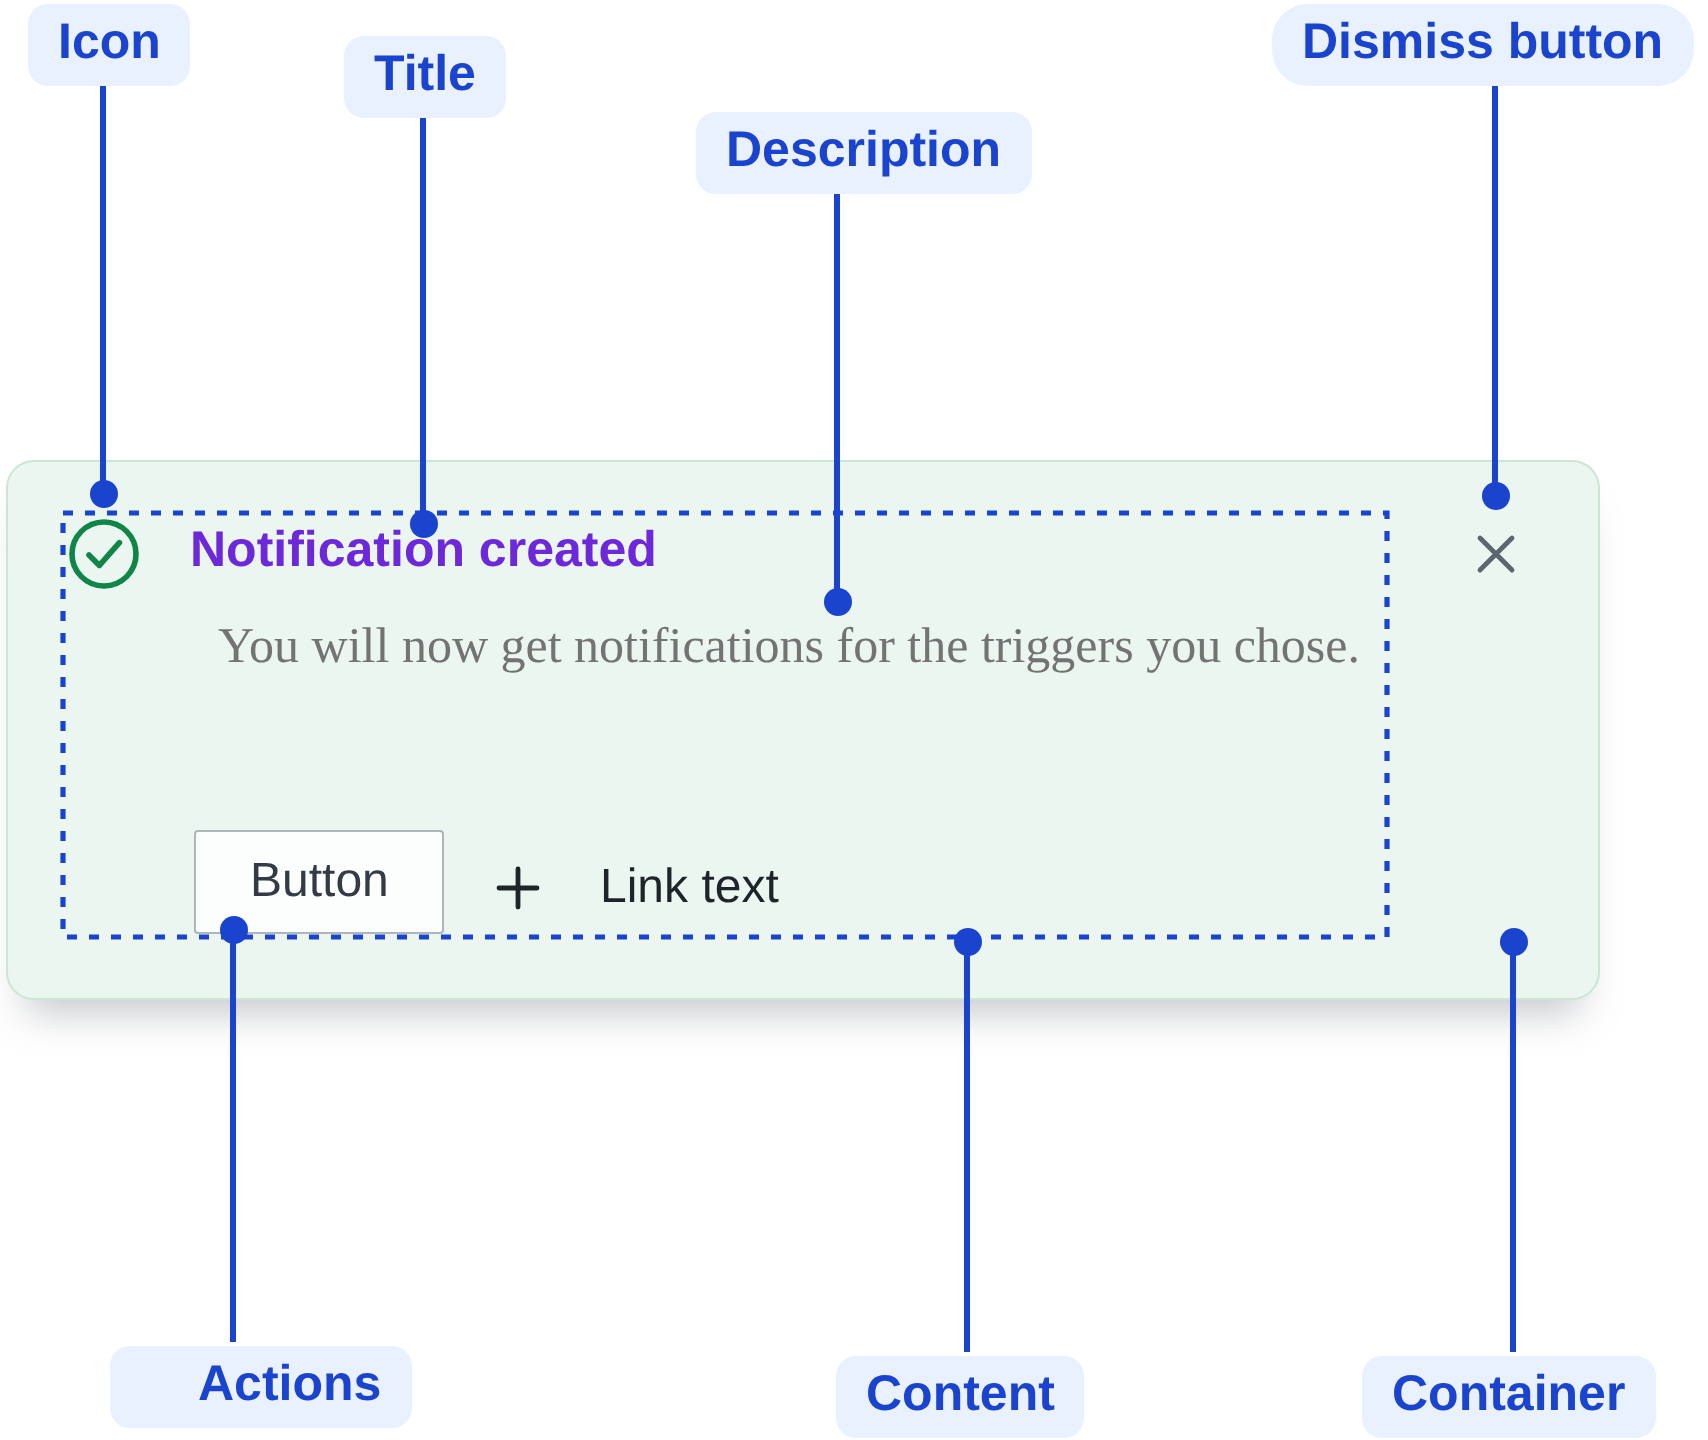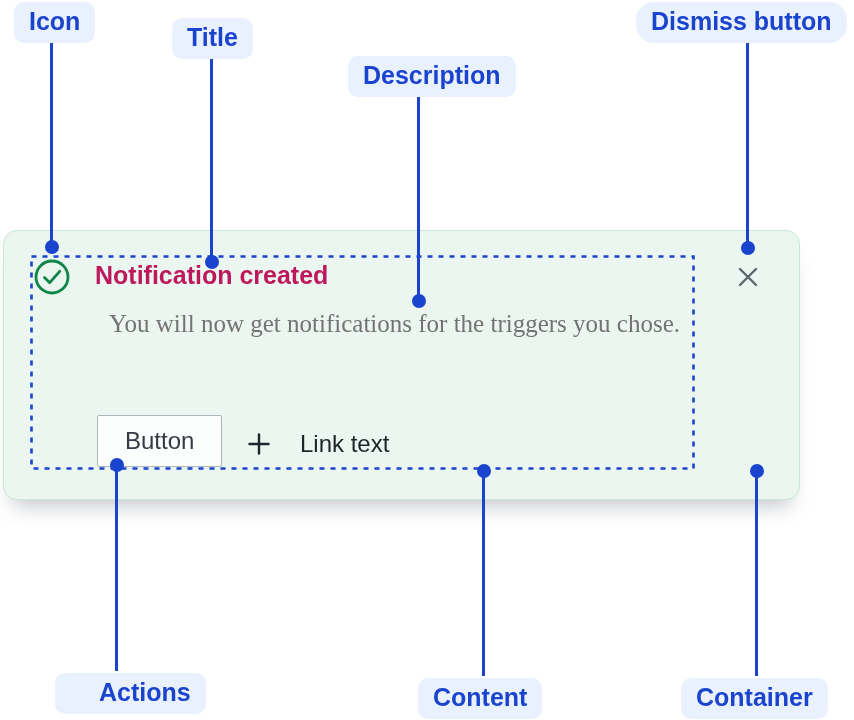--- a/index.html
+++ b/index.html
@@ -97,21 +97,21 @@
     height: 38px;
   }
 
   .flag-title {
     position: absolute;
     z-index: 3;
     left: 95px;
     top: 261px;
     font-size: 25px;
     font-weight: 700;
-    color: #be185d;
+    color: #6d28d9;
     white-space: nowrap;
   }
 
   .flag-desc {
     position: absolute;
     z-index: 3;
     left: 109px;
     top: 304px;
     width: 612px;
     font-size: 25px;

